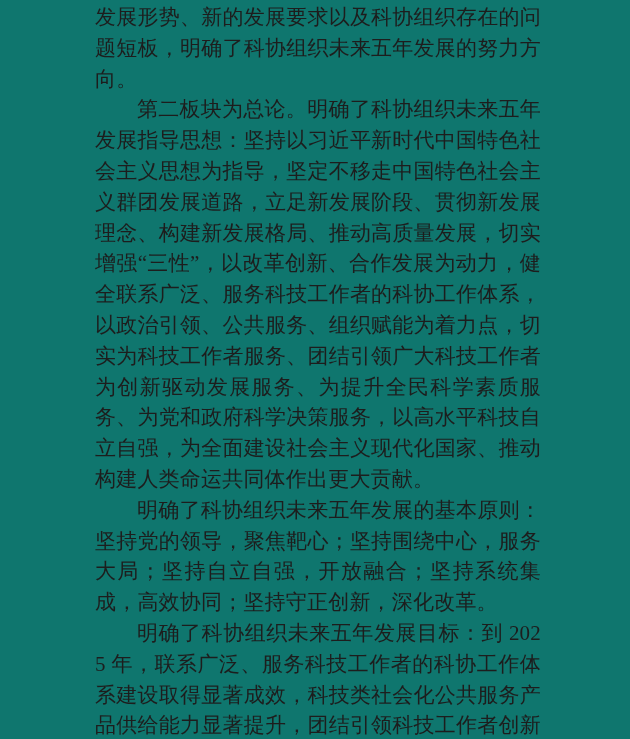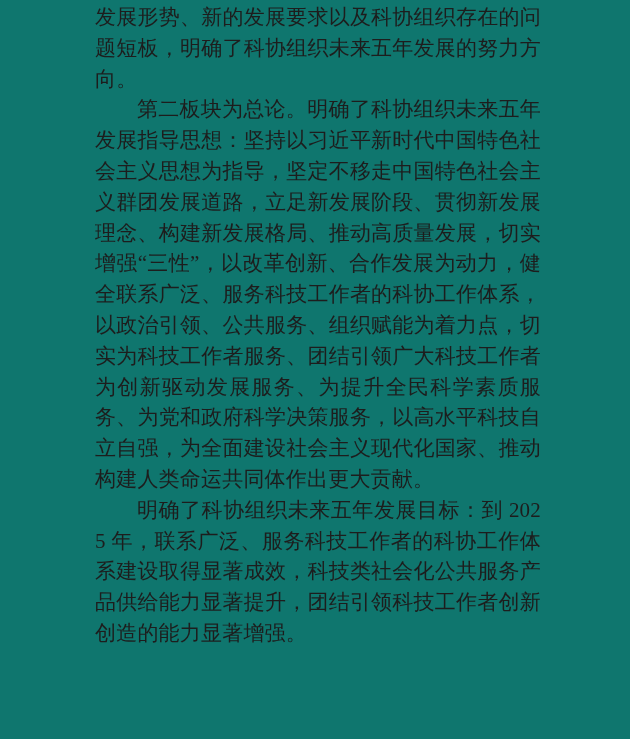--- a/index.html
+++ b/index.html
@@ -38,16 +38,17 @@
     text-indent: 42px;
   }
 </style>
 </head>
 <body>
 
 <div class="page">
   <div class="text-block">
     <p class="para">发展形势、新的发展要求以及科协组织存在的问题短板，明确了科协组织未来五年发展的努力方向。</p>
     <p class="para indent">第二板块为总论。明确了科协组织未来五年发展指导思想：坚持以习近平新时代中国特色社会主义思想为指导，坚定不移走中国特色社会主义群团发展道路，立足新发展阶段、贯彻新发展理念、构建新发展格局、推动高质量发展，切实增强“三性”，以改革创新、合作发展为动力，健全联系广泛、服务科技工作者的科协工作体系，以政治引领、公共服务、组织赋能为着力点，切实为科技工作者服务、团结引领广大科技工作者为创新驱动发展服务、为提升全民科学素质服务、为党和政府科学决策服务，以高水平科技自立自强，为全面建设社会主义现代化国家、推动构建人类命运共同体作出更大贡献。</p>
+    <p class="para indent">明确了科协组织未来五年发展的基本原则：坚持党的领导，聚焦靶心；坚持围绕中心，服务大局；坚持自立自强，开放融合；坚持系统集成，高效协同；坚持守正创新，深化改革。</p>
     <p class="para indent">明确了科协组织未来五年发展目标：到 2025 年，联系广泛、服务科技工作者的科协工作体系建设取得显著成效，科技类社会化公共服务产品供给能力显著提升，团结引领科技工作者创新创造的能力显著增强。</p>
 
   </div>
 </div>
 
 </body></html>

